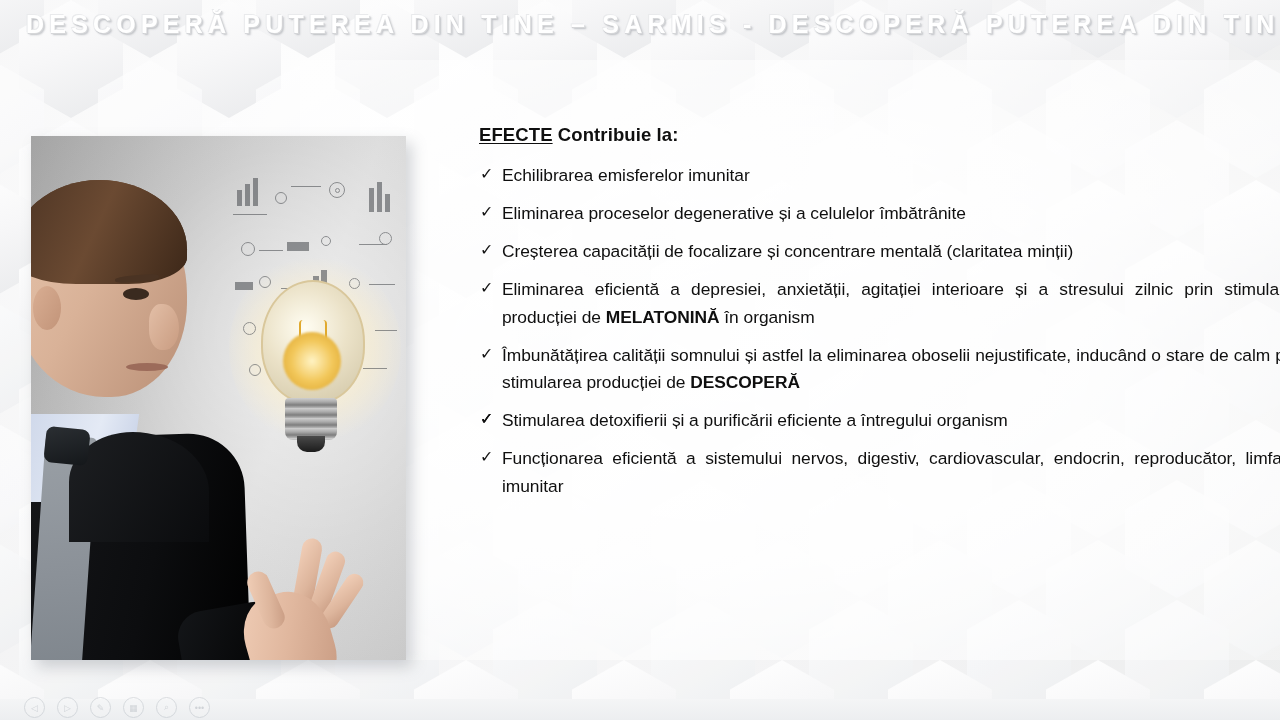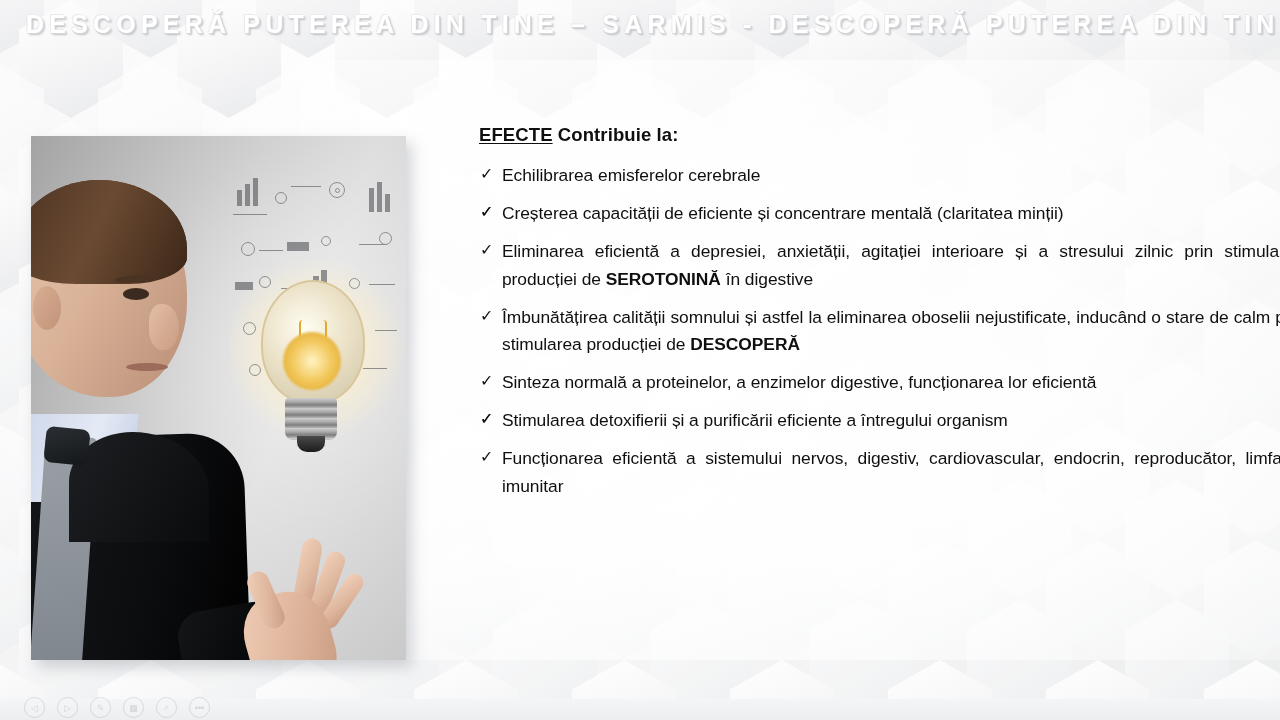--- a/index.html
+++ b/index.html
@@ -560,26 +560,26 @@
         <div class="ph-finger ph-thumb"></div>
       </div>
     </div>
   </div>
 
   <div class="content">
     <div class="lead">
       <span class="u">EFECTE</span><span> Contribuie la:</span>
     </div>
     <ul class="bullets" id="bulletList">
-        <li class="tight"><span class="tick">✓</span><span>Echilibrarea emisferelor cerebrale</span></li>
-        <li class="tight"><span class="tick">✓</span></li>
-        <li class="tight"><span class="tick">✓</span><span>Creșterea capacității de eficiente și concentrare mentală (claritatea minții)</span></li>
-        <li><span class="tick">✓</span><span>Eliminarea eficientă a depresiei, anxietății, agitației interioare și a stresului zilnic prin stimularea producției de </span><b>SEROTONINĂ</b><span> în digestive</span></li>
+        <li class="tight"><span class="tick">✓</span><span>Echilibrarea emisferelor imunitar</span></li>
+        <li class="tight"><span class="tick">✓</span><span>Eliminarea proceselor degenerative și a celulelor îmbătrânite</span></li>
+        <li class="tight"><span class="tick">✓</span><span>Creșterea capacității de focalizare și concentrare mentală (claritatea minții)</span></li>
+        <li><span class="tick">✓</span><span>Eliminarea eficientă a depresiei, anxietății, agitației interioare și a stresului zilnic prin stimularea producției de </span><b>MELATONINĂ</b><span> în organism</span></li>
         <li><span class="tick">✓</span><span>Îmbunătățirea calității somnului și astfel la eliminarea oboselii nejustificate, inducând o stare de calm prin stimularea producției de </span><b>DESCOPERĂ</b></li>
-        <li><span class="tick">✓</span><span>Sinteza normală a proteinelor, a enzimelor digestive, funcționarea lor eficientă</span></li>
+        <li><span class="tick">✓</span></li>
         <li><span class="tick">✓</span></li>
         <li><span class="tick">✓</span><span>Stimularea detoxifierii și a purificării eficiente a întregului organism</span></li>
         <li><span class="tick">✓</span><span>Funcționarea eficientă a sistemului nervos, digestiv, cardiovascular, endocrin, reproducător, limfatic, imunitar</span></li>
       </ul>
   </div>
 
   <div class="bottom-strip"></div>
 
 
   <div class="controls" id="ctlRow">

